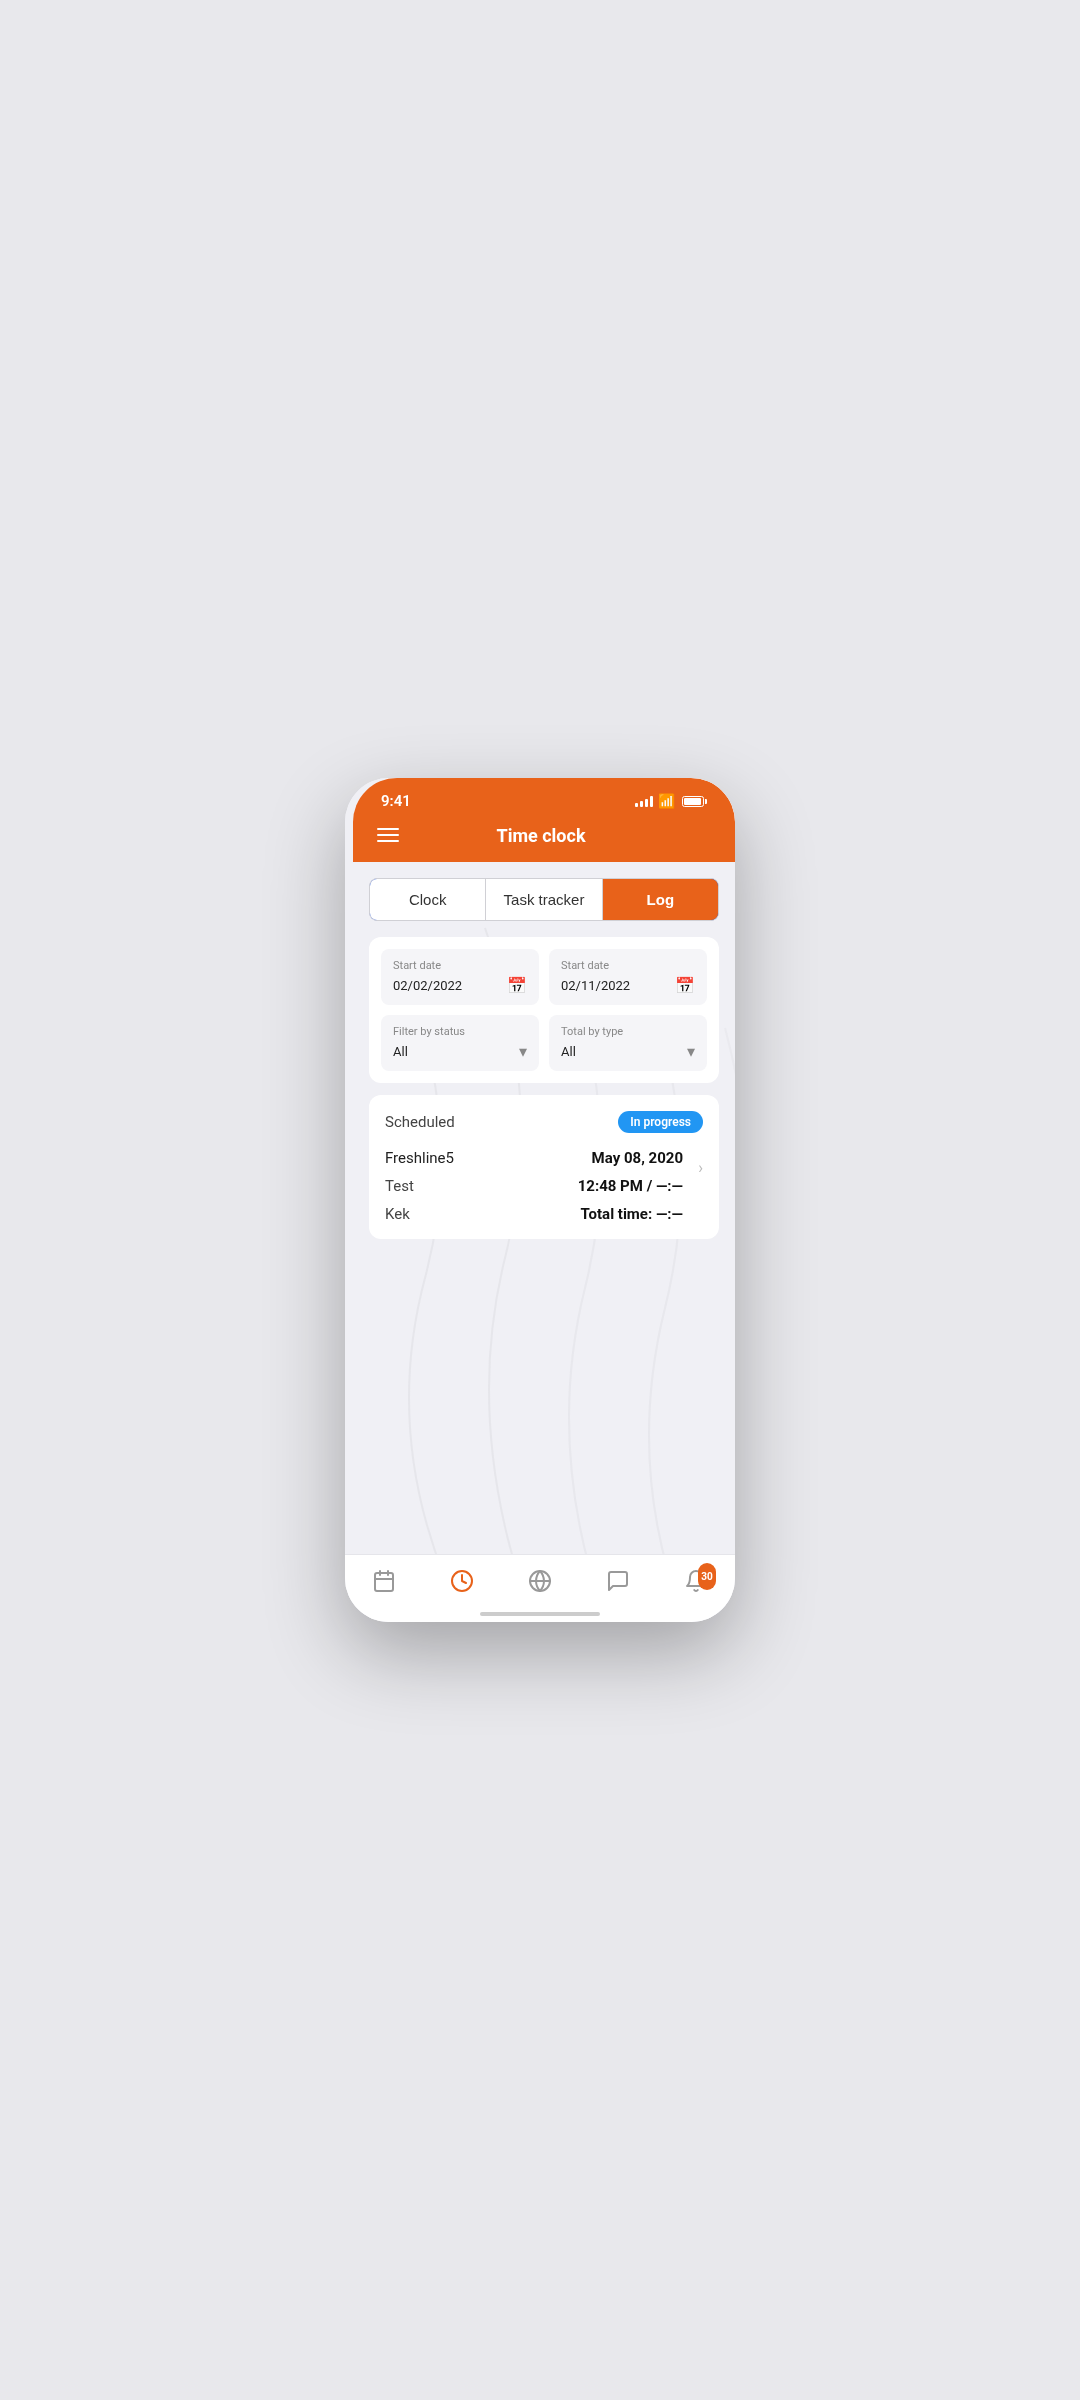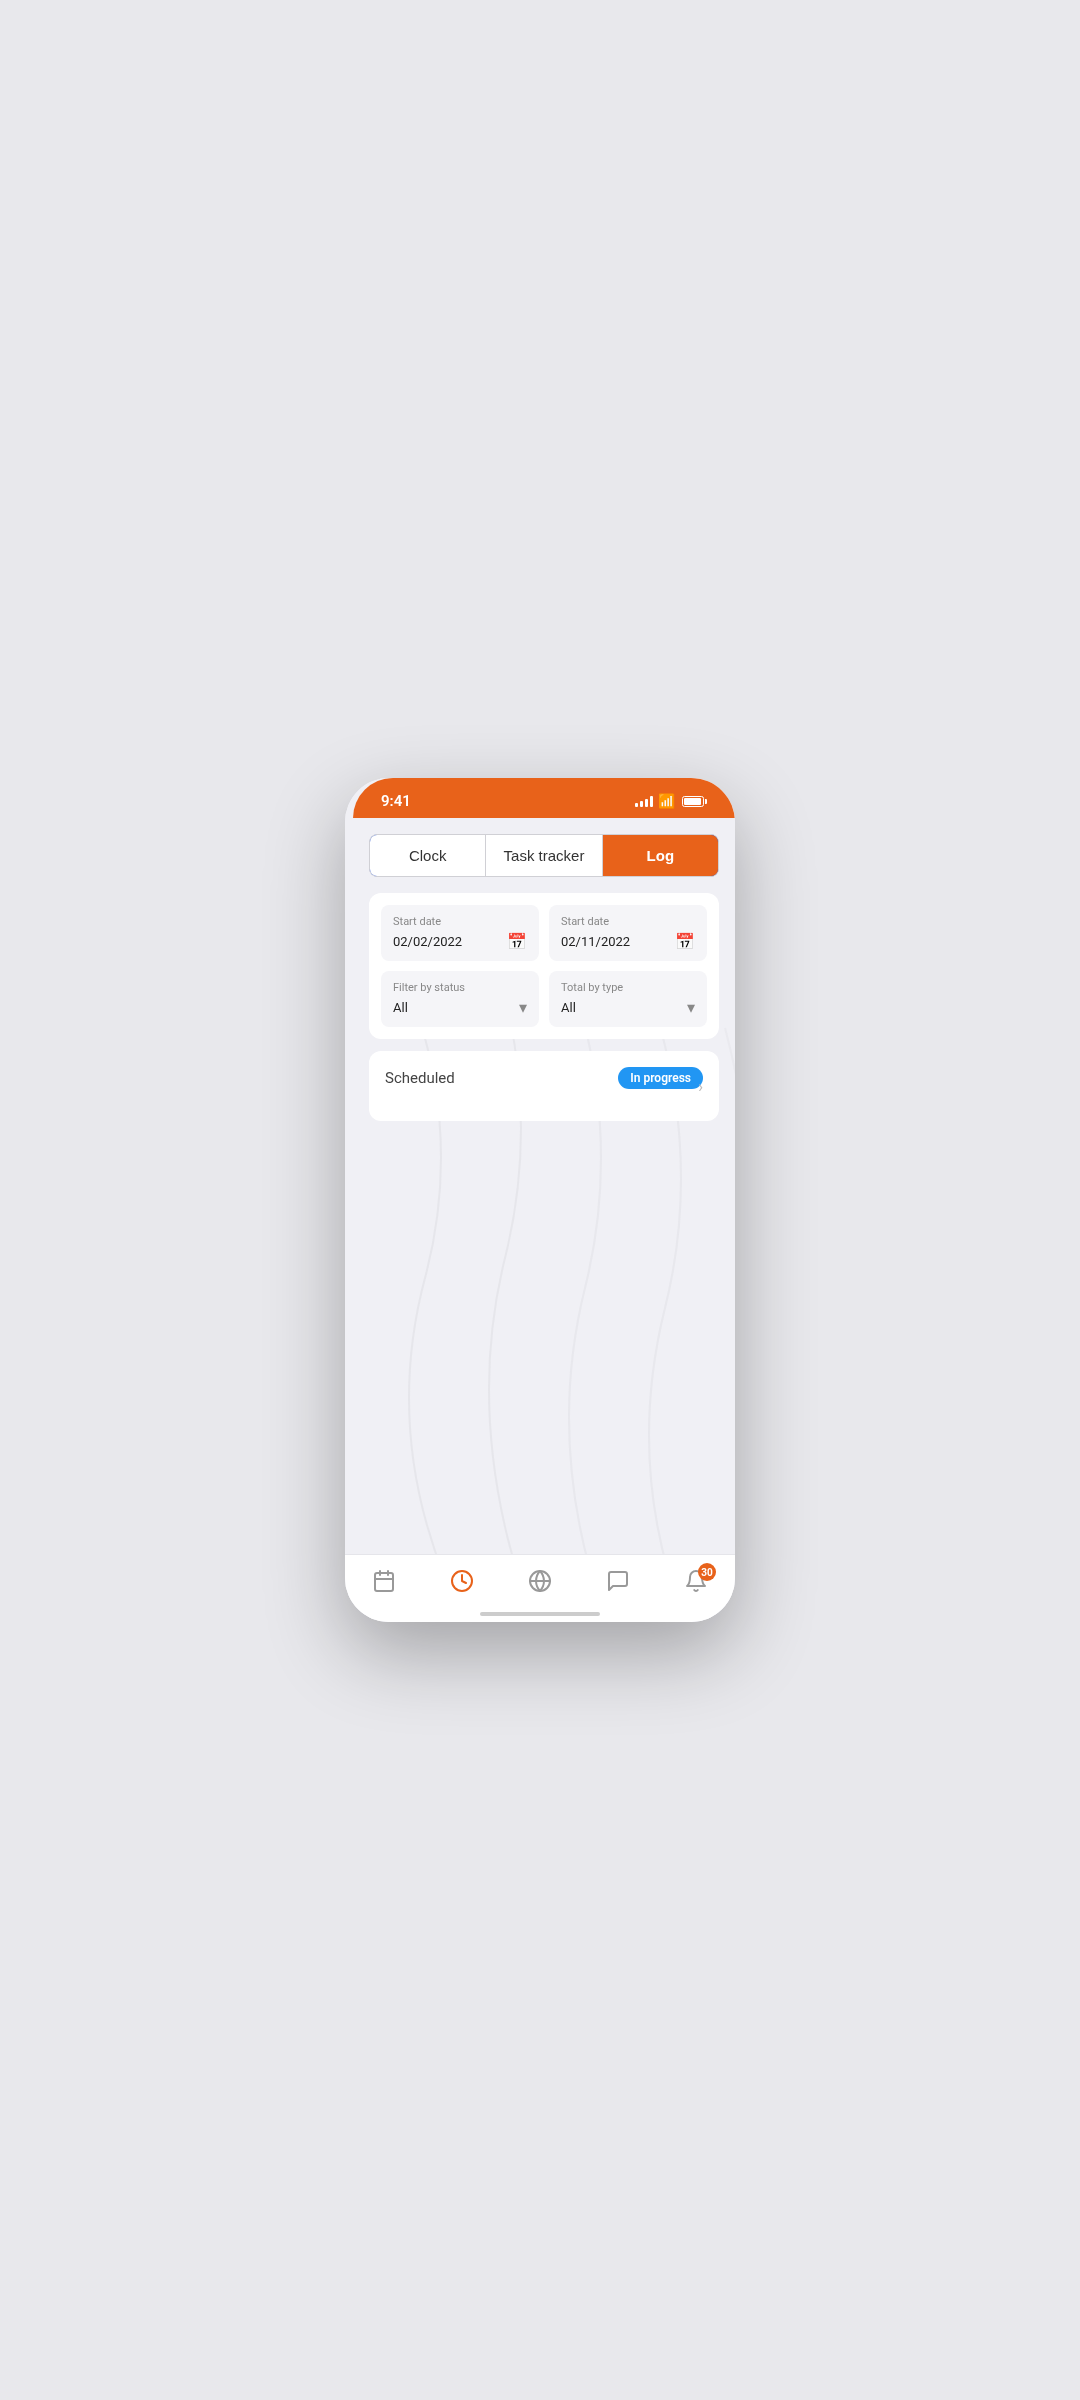--- a/index.html
+++ b/index.html
@@ -370,21 +370,21 @@
 
     .notification-badge {
       position: absolute;
       top: -2px;
       right: 8px;
       background: #e8621a;
       color: white;
       font-size: 10px;
       font-weight: 700;
       width: 18px;
-      height: 18px;
+      height: 27px;
       border-radius: 9px;
       display: flex;
       align-items: center;
       justify-content: center;
     }
 
     .home-indicator {
       position: absolute;
       bottom: 6px;
       left: 50%;
@@ -453,20 +453,29 @@
           <span style="color:white;font-size:14px;">📶</span>
           <div class="battery-shape">
             <div class="battery-body">
               <div class="battery-fill"></div>
             </div>
             <div class="battery-tip"></div>
           </div>
         </div>
       </div>
 
+      <div class="nav-bar">
+        <button class="hamburger-btn">
+          <div class="hamburger-line"></div>
+          <div class="hamburger-line"></div>
+          <div class="hamburger-line"></div>
+        </button>
+        <span class="nav-title">Time clock</span>
+        <div class="nav-spacer"></div>
+      </div>
     </div>
 
     <div class="content" style="overflow-y:auto;flex:1;padding-bottom:80px;">
 
       <div class="tab-buttons">
         <button class="tab-btn">Clock</button>
         <button class="tab-btn">Task tracker</button>
         <button class="tab-btn active">Log</button>
       </div>
 
@@ -506,20 +515,32 @@
           </div>
         </div>
       </div>
 
       <div class="log-card" style="position:relative;">
         <div class="log-header-row">
           <span class="log-scheduled">Scheduled</span>
           <span class="in-progress-badge">In progress</span>
         </div>
 
+        <div class="log-details-row">
+          <div class="log-left">
+            <span class="log-name">Freshline5</span>
+            <span class="log-test">Test</span>
+            <span class="log-kek">Kek</span>
+          </div>
+          <div class="log-right">
+            <span class="log-date">May 08, 2020</span>
+            <span class="log-time">12:48 PM / —:—</span>
+            <span class="log-total">Total time: —:—</span>
+          </div>
+        </div>
 
         <span class="log-chevron">›</span>
       </div>
 
     </div>
 
     <div class="bottom-nav">
       <div class="bottom-nav-item">
         <span class="bottom-nav-icon" style="font-size:22px;">
           <svg width="24" height="24" viewBox="0 0 24 24" fill="none" stroke="#999" stroke-width="2" stroke-linecap="round" stroke-linejoin="round">

